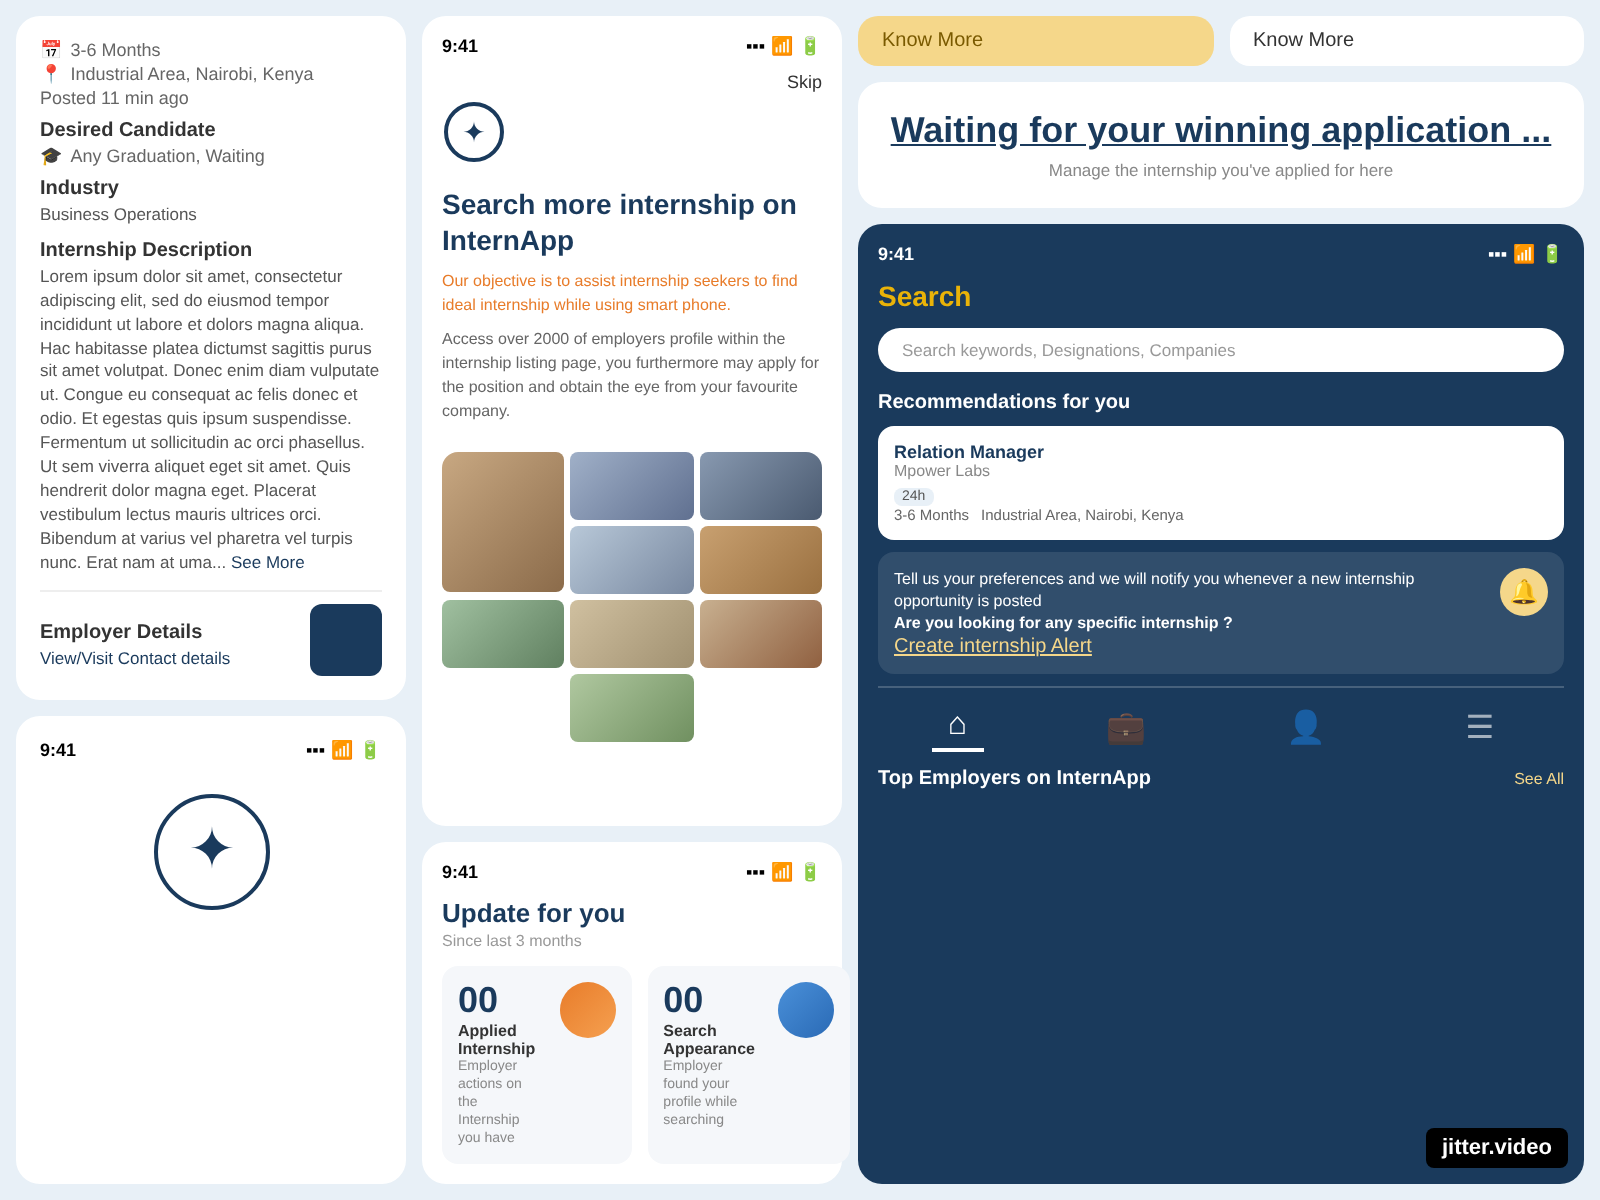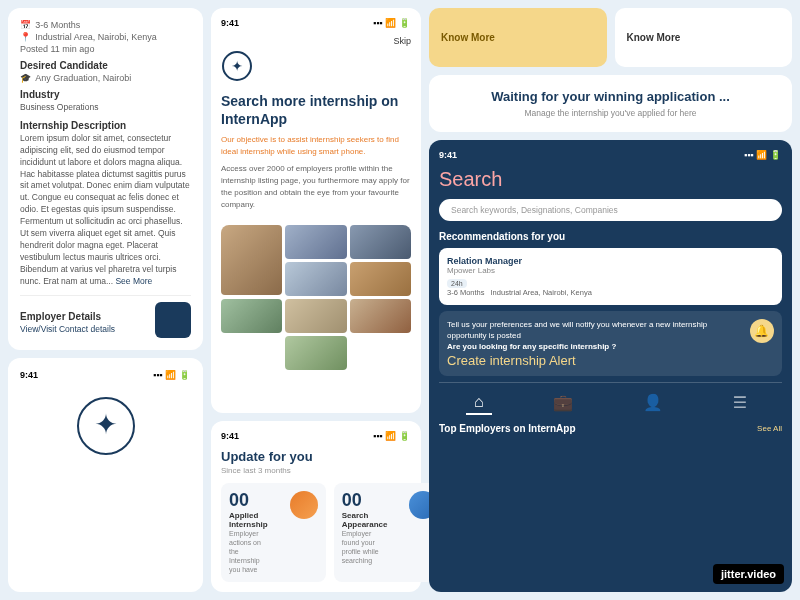--- a/index.html
+++ b/index.html
@@ -214,21 +214,21 @@
       display: flex;
       gap: 8px;
     }
 
     .stat-card {
       flex: 1;
       background: #f5f7fa;
       border-radius: 8px;
       padding: 8px;
       display: flex;
-      gap: 22px;
+      gap: 12px;
       align-items: flex-start;
     }
 
     .stat-icon {
       width: 28px;
       height: 28px;
       border-radius: 50%;
       flex-shrink: 0;
     }
 
@@ -262,66 +262,67 @@
 
     .know-more-row {
       display: flex;
       gap: 8px;
     }
 
     .know-more-card {
       flex: 1;
       background: #f5d78a;
       border-radius: 10px;
-      padding: 24px 12px;
+      padding: 7px 12px;
       font-size: 10px;
-      font-weight: 700;
+      font-weight: 400;
       color: #7a5a00;
     }
 
     .know-more-card.white {
       background: white;
       color: #333;
     }
 
     .waiting-card {
       background: white;
       border-radius: 12px;
       padding: 14px;
       text-align: center;
     }
 
     .waiting-title {
-      font-size: 13px;
+      font-size: 18px;
       font-weight: 700;
       color: #1a3a5c;
       margin-bottom: 4px;
+      text-decoration: underline;
     }
 
     .waiting-desc {
       font-size: 8.5px;
       color: #888;
     }
 
     
     .search-phone {
       background: #1a3a5c;
       border-radius: 12px;
       padding: 10px;
       flex: 1;
     }
 
     .search-phone .phone-header {
       color: white;
     }
 
     .search-phone-title {
-      font-size: 20px;
-      font-weight: 400;
-      color: #fca5a5;
+      font-size: 14px;
+      font-weight: 700;
+      color: #eab308;
       margin-bottom: 8px;
     }
 
     .search-input-box {
       background: white;
       border-radius: 20px;
       padding: 6px 12px;
       font-size: 8.5px;
       color: #999;
       margin-bottom: 10px;
@@ -370,22 +371,23 @@
       margin-bottom: 6px;
     }
 
     .alert-text {
       font-size: 8px;
       color: white;
       line-height: 1.4;
     }
 
     .alert-link {
-      font-size: 13px;
+      font-size: 10px;
       color: #f5d78a;
+      text-decoration: underline;
       cursor: pointer;
     }
 
     .alert-icon {
       width: 24px;
       height: 24px;
       background: #f5d78a;
       border-radius: 50%;
       flex-shrink: 0;
       display: flex;
@@ -473,21 +475,21 @@
       <span>📍</span>
       <span>Industrial Area, Nairobi, Kenya</span>
     </div>
     <div class="meta-row">
       <span>Posted 11 min ago</span>
     </div>
 
     <div class="section-title">Desired Candidate</div>
     <div class="meta-row">
       <span>🎓</span>
-      <span>Any Graduation, Nairobi</span>
+      <span>Any Graduation, Waiting</span>
     </div>
 
     <div class="section-title">Industry</div>
     <div class="desc-text">Business Operations</div>
 
     <div class="section-title">Internship Description</div>
     <div class="desc-text">
       <span>Lorem ipsum dolor sit amet, consectetur adipiscing elit, sed do eiusmod tempor incididunt ut labore et dolors magna aliqua. Hac habitasse platea dictumst sagittis purus sit amet volutpat. Donec enim diam vulputate ut. Congue eu consequat ac felis donec et odio. Et egestas quis ipsum suspendisse. Fermentum ut sollicitudin ac orci phasellus. Ut sem viverra aliquet eget sit amet. Quis hendrerit dolor magna eget. Placerat vestibulum lectus mauris ultrices orci. Bibendum at varius vel pharetra vel turpis nunc. Erat nam at uma...</span>
       <span style="color:#1a3a5c;cursor:pointer;">See More</span>
     </div>

